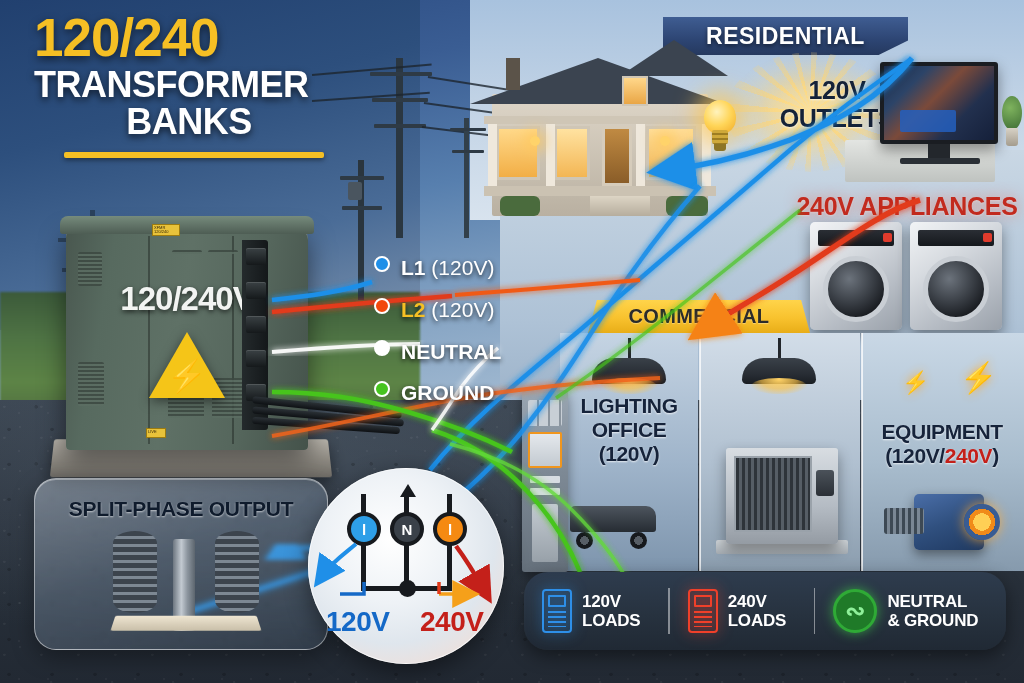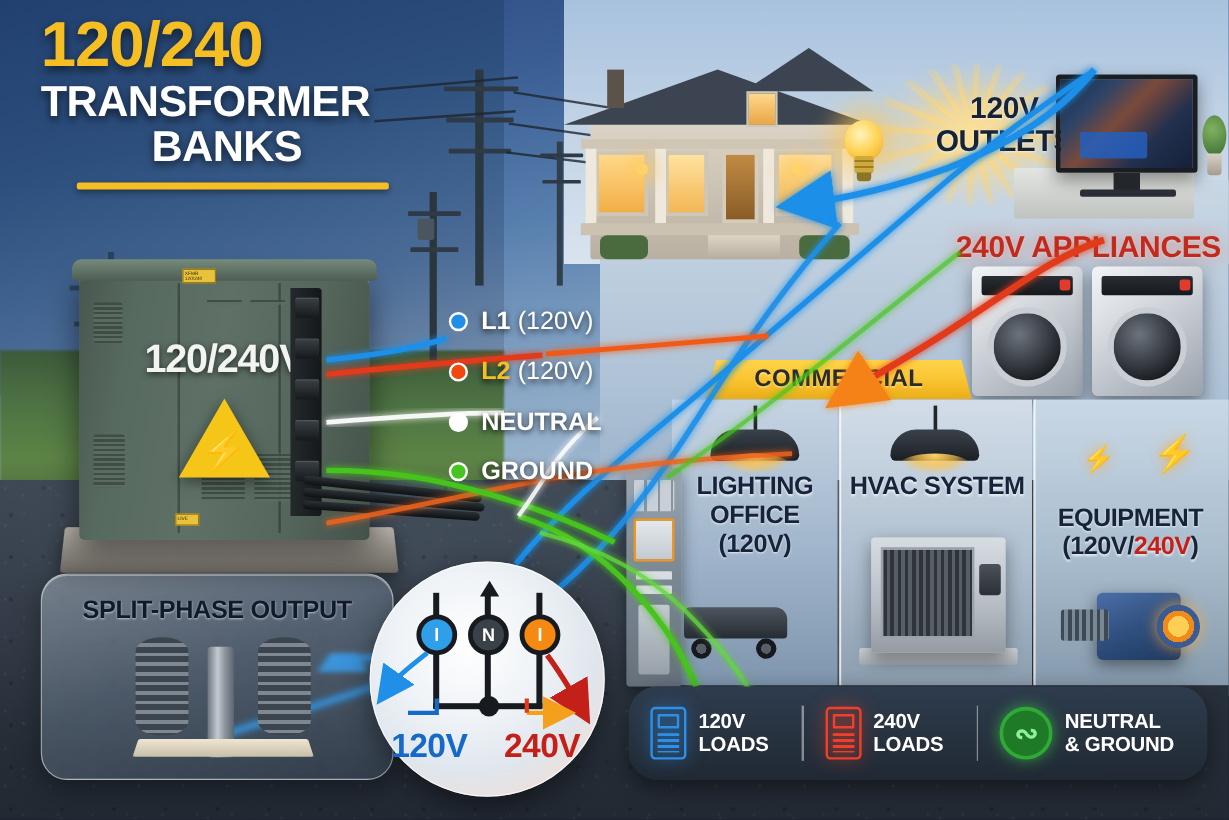--- a/index.html
+++ b/index.html
@@ -120,21 +120,21 @@
   }
   .cable-bundle {
     position:absolute; left:252px; top:404px; width:170px; height:34px;
   }
   .cable-bundle i {
     position:absolute; height:7px; background:linear-gradient(180deg,#2b3136,#0e1114);
     border-radius:4px;
   }
 
   
-  .cond { position:absolute; display:flex; align-items:center; }
+  .cond { position:absolute; display:flex; align-items:flex-start; }
   .cond-dot {
     width:16px; height:16px; border-radius:50%;
     border:2.5px solid #fff; box-sizing:border-box; flex:0 0 auto;
   }
   .cond-txt {
     margin-left:11px; font-size:21px; font-weight:bold; color:#ffffff;
     text-shadow:0 2px 5px rgba(0,0,0,.8); white-space:nowrap;
   }
   .cond-txt .v { font-weight:bold; }
   .cond-txt .sub { font-weight:normal; }
@@ -450,20 +450,23 @@
     <div class="crossarm" style="left:2px;top:10px;width:36px;height:3px;"></div>
     <div class="crossarm" style="left:4px;top:32px;width:32px;height:3px;"></div>
   </div>
   <div class="pole-grp" style="left:340px;top:160px;width:70px;height:140px;">
     <div class="pole-mast" style="left:18px;top:0;width:6px;height:140px;background:#2a353e;"></div>
     <div class="crossarm" style="left:0px;top:16px;width:44px;"></div>
     <div class="crossarm" style="left:2px;top:46px;width:40px;"></div>
     <div style="position:absolute;left:8px;top:22px;width:14px;height:18px;background:#4a555f;border-radius:2px;"></div>
   </div>
 
+  <div class="banner-res">
+    <span>RESIDENTIAL</span>
+  </div>
 
   <div class="house">
     <div style="position:absolute;left:22px;top:54px;width:216px;height:122px;background:linear-gradient(180deg,#ded6c8,#b9b0a1);border-radius:2px;"></div>
     <div style="position:absolute;left:0px;top:18px;width:0;height:0;border-left:128px solid transparent;border-right:128px solid transparent;border-bottom:46px solid #3b4450;"></div>
     <div style="position:absolute;left:150px;top:0px;width:0;height:0;border-left:54px solid transparent;border-right:54px solid transparent;border-bottom:36px solid #3b4450;"></div>
     <div style="position:absolute;left:36px;top:18px;width:14px;height:32px;background:#5b5349;"></div>
     <div style="position:absolute;left:26px;top:86px;width:44px;height:54px;background:linear-gradient(180deg,#ffd98a,#f2ae45);border:3px solid #cfc6b6;"></div>
     <div style="position:absolute;left:84px;top:86px;width:36px;height:54px;background:linear-gradient(180deg,#ffe2a0,#f3b654);border:3px solid #cfc6b6;"></div>
     <div style="position:absolute;left:132px;top:86px;width:30px;height:60px;background:linear-gradient(180deg,#c08a42,#8a5d28);border:3px solid #d6ccbb;border-radius:2px 2px 0 0;"></div>
     <div style="position:absolute;left:176px;top:86px;width:50px;height:54px;background:linear-gradient(180deg,#ffdf9c,#f0b350);border:3px solid #cfc6b6;"></div>
@@ -540,21 +543,20 @@
       <div class="glow"></div>
   </div>
 
   <div class="com-lbl" style="left:560px;top:394px;width:138px;">
     <div>LIGHTING</div>
     <div>OFFICE</div>
     <div>(120V)</div>
   </div>
 
   <div class="com-lbl" style="left:698px;top:394px;width:166px;">
-    <div>HVAC SYSTEM</div>
   </div>
 
   <div class="com-lbl" style="left:860px;top:420px;width:164px;">
     <div>EQUIPMENT</div>
     <div>
       <span>(120V/</span><span class="red">240V</span><span>)</span>
     </div>
   </div>
 
   <div class="kiosk">

